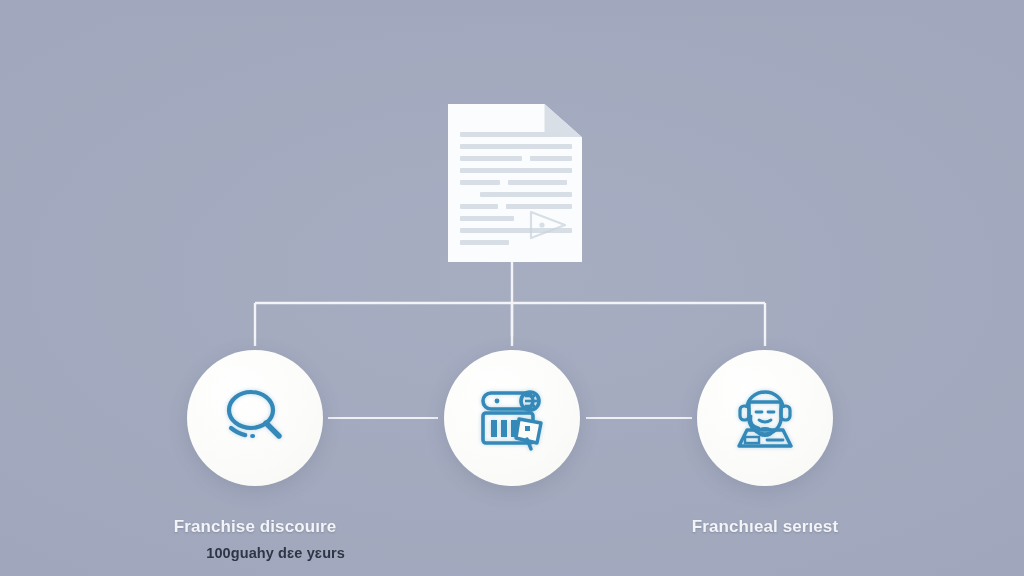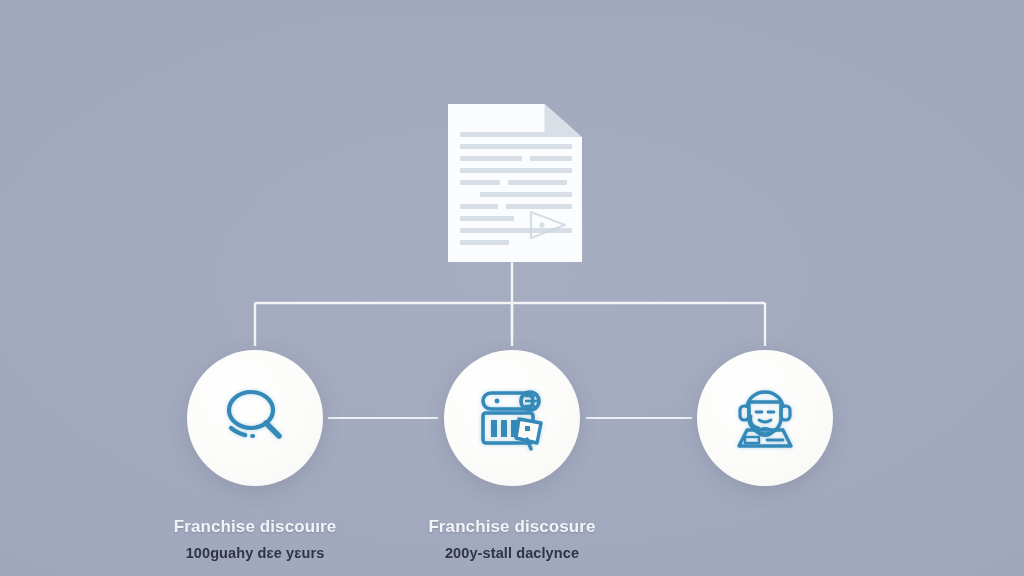--- a/index.html
+++ b/index.html
@@ -129,20 +129,21 @@
     text-shadow: 0 1px 2px rgba(80,90,110,0.35);
     line-height: 1.25;
   }
   .caption .subtitle {
     margin-top: 7px;
     font-size: 14.5px;
     font-weight: bold;
     color: #2f3545;
     letter-spacing: 0.1px;
     line-height: 1.25;
+    text-align: right;
   }
 </style>
 </head>
 <body>
 
 <div id="diagram-root">
 
   <svg class="connectors" viewBox="0 0 1024 576" width="1024" height="576">
 
     <line x1="512" y1="246" x2="512" y2="320" stroke="#f2f4f7" stroke-width="2.4"></line>
@@ -217,24 +218,20 @@
         <rect x="8" y="32" width="50" height="30" rx="3" fill="none" stroke="#3489b8" stroke-width="3.6"></rect>
         <rect x="16" y="39" width="6" height="17" fill="#3489b8"></rect>
         <rect x="26" y="39" width="6" height="17" fill="#3489b8"></rect>
         <rect x="36" y="39" width="6" height="17" fill="#3489b8"></rect>
 
         <path d="M44 38 L66 42 L62 62 L41 57 Z" fill="#fbfbf9" stroke="#3489b8" stroke-width="3.4" stroke-linejoin="round"></path>
         <rect x="50" y="45" width="5" height="5" fill="#3489b8"></rect>
         <line x1="52" y1="58" x2="56" y2="68" stroke="#3489b8" stroke-width="3.4" stroke-linecap="round"></line>
       </svg>
     </div>
-    <div class="caption">
-      <div class="title">Franchise discosure</div>
-      <div class="subtitle">200y-stall daclynce</div>
-    </div>
   </div>
 
   <div class="node node-3">
     <div class="circle">
       <svg width="72" height="72" viewBox="0 0 72 72">
 
         <path d="M18 26 a18 16 0 0 1 36 0" fill="none" stroke="#3489b8" stroke-width="3.4"></path>
 
         <rect x="11" y="24" width="9" height="14" rx="4" fill="none" stroke="#3489b8" stroke-width="3.2"></rect>
         <rect x="52" y="24" width="9" height="14" rx="4" fill="none" stroke="#3489b8" stroke-width="3.2"></rect>
@@ -248,16 +245,17 @@
         <path d="M22 34 q-2 10 8 12" fill="none" stroke="#3489b8" stroke-width="2.8" stroke-linecap="round"></path>
 
         <ellipse cx="36" cy="50" rx="7" ry="3.5" fill="none" stroke="#3489b8" stroke-width="2.8"></ellipse>
 
         <path d="M18 48 L54 48 L62 64 L10 64 Z" fill="none" stroke="#3489b8" stroke-width="3.4" stroke-linejoin="round"></path>
         <rect x="16" y="55" width="14" height="6" fill="none" stroke="#3489b8" stroke-width="2.4"></rect>
         <line x1="38" y1="58" x2="54" y2="58" stroke="#3489b8" stroke-width="2.8" stroke-linecap="round"></line>
       </svg>
     </div>
     <div class="caption">
+      <div class="title">Franchıeal serıest</div>
     </div>
   </div>
 
 </div>
 
 </body></html>

